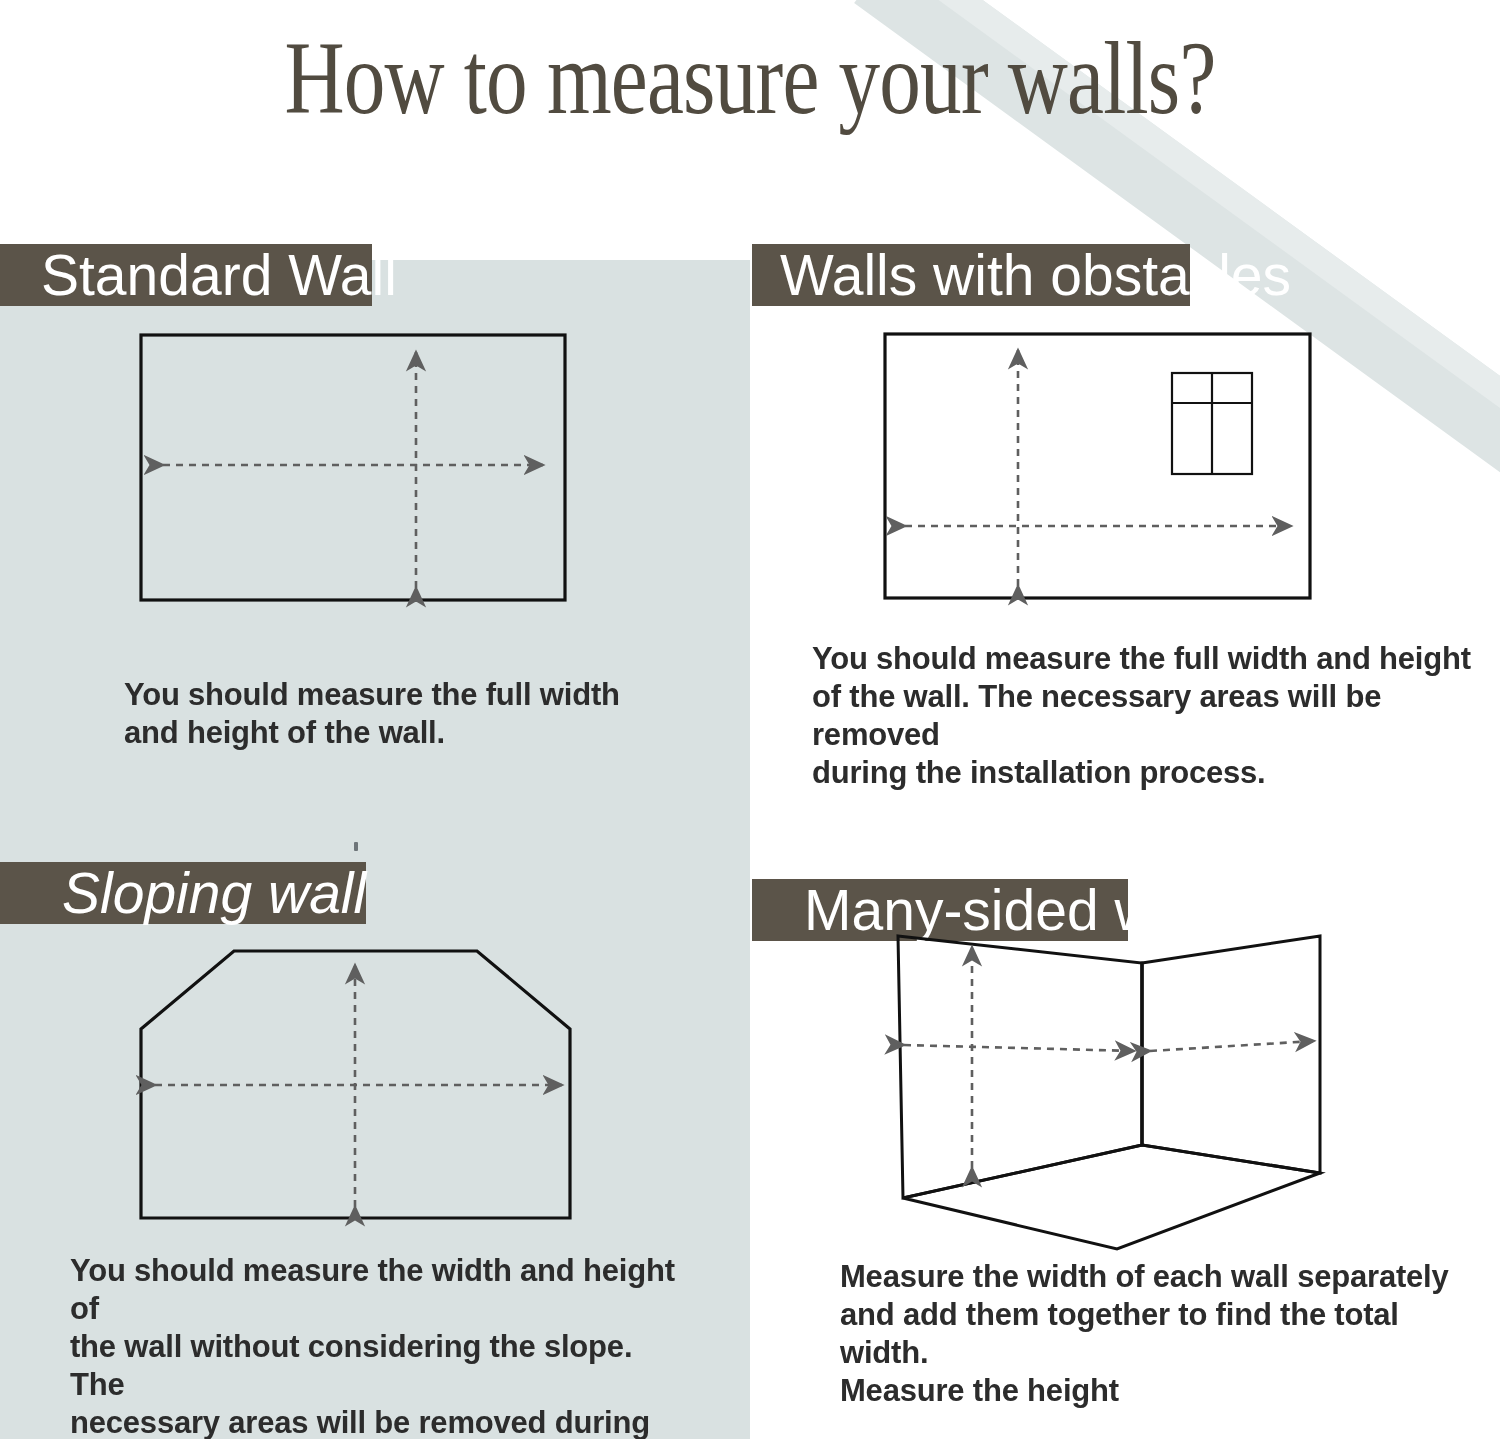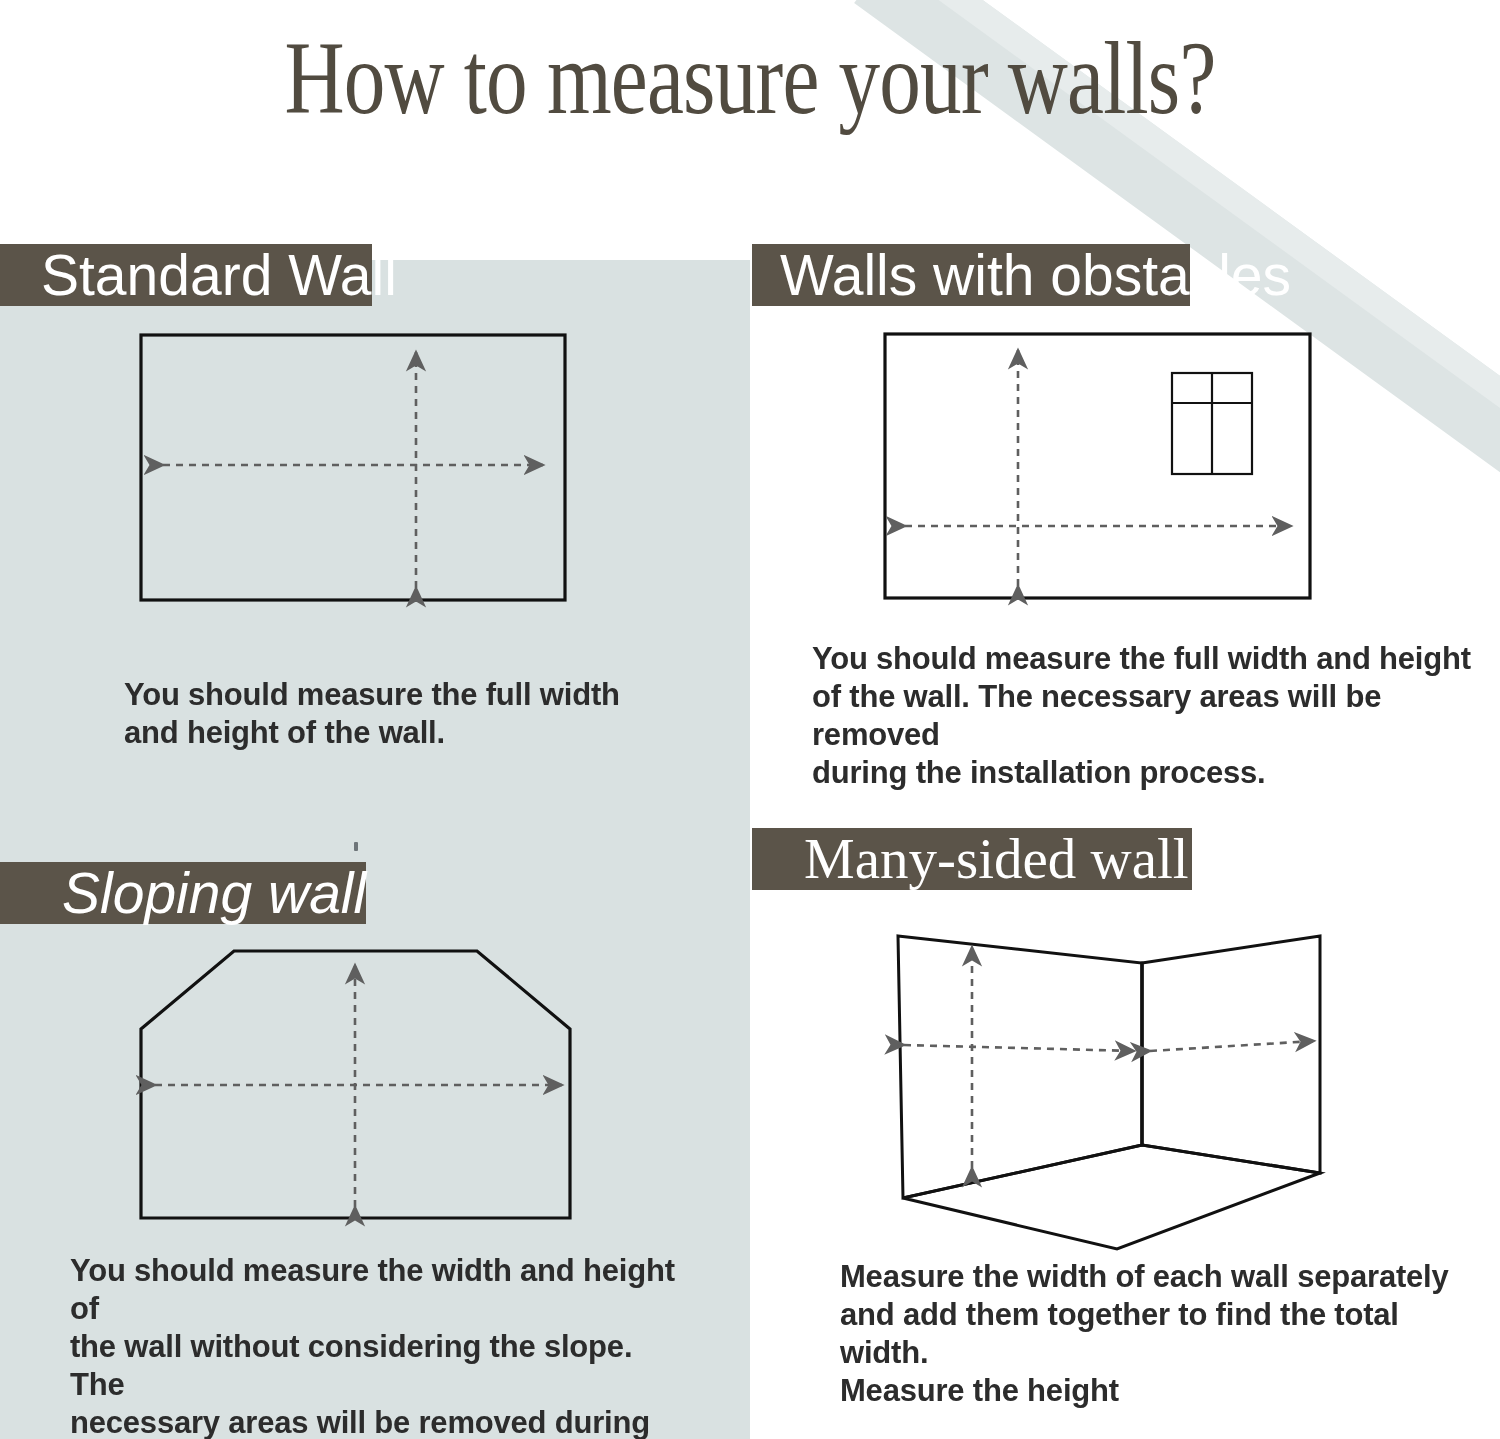--- a/index.html
+++ b/index.html
@@ -56,21 +56,21 @@
     font-weight:400;
   }
   .hdr .hlabel{display:block;}
 
   #hdr-standard{left:0;top:244px;width:372px;}
   #hdr-standard .hlabel{padding-left:41px;}
   #hdr-obstacles{left:752px;top:244px;width:438px;}
   #hdr-obstacles .hlabel{padding-left:28px;}
   #hdr-sloping{left:0;top:862px;width:366px;}
   #hdr-sloping .hlabel{padding-left:62px;font-style:italic;}
-  #hdr-manysided{left:752px;top:828px;width:440px;font-family:Liberation Serif, serif;}
+  #hdr-manysided{left:752px;top:879px;width:376px;}
   #hdr-manysided .hlabel{padding-left:52px;}
 
   
   .caption{
     position:absolute;
     color:#2c2c2c;
     font-size:31px;
     line-height:38px;
     font-weight:600;
     white-space:pre-line;

